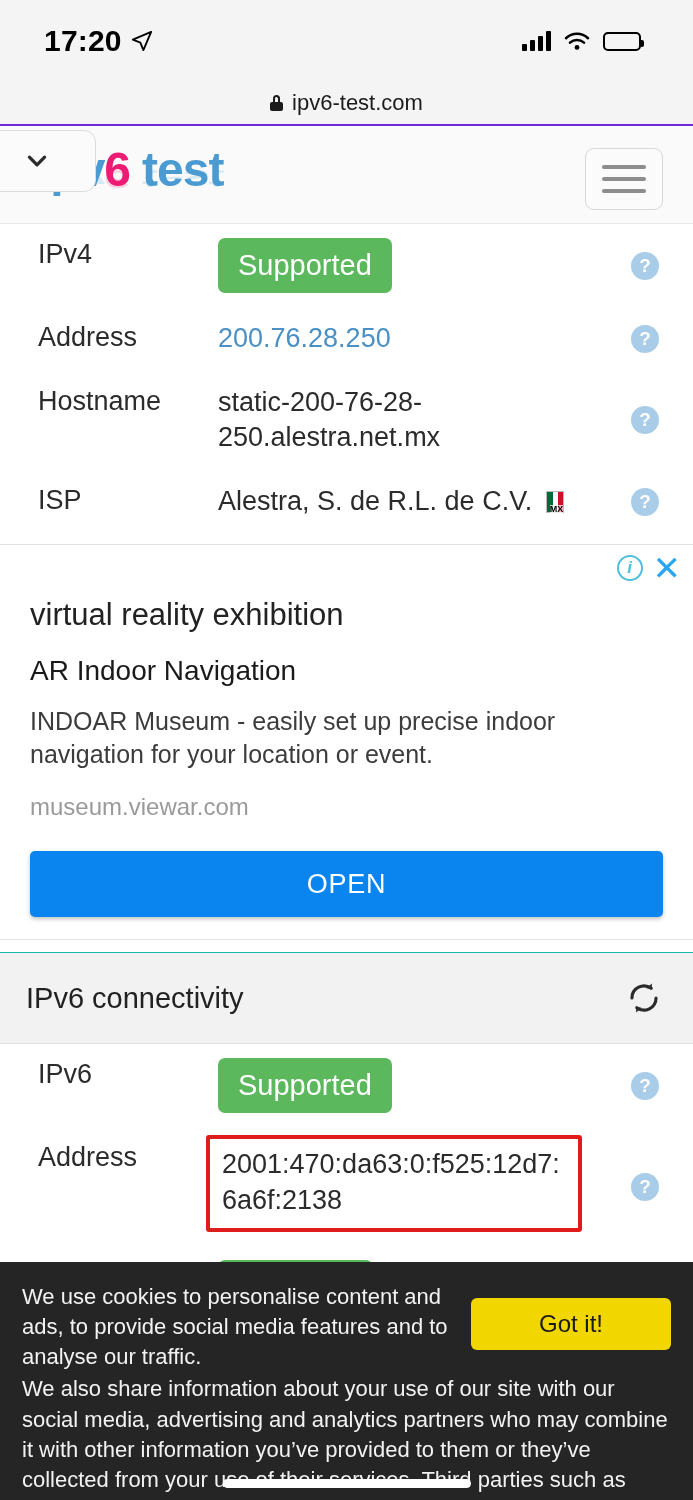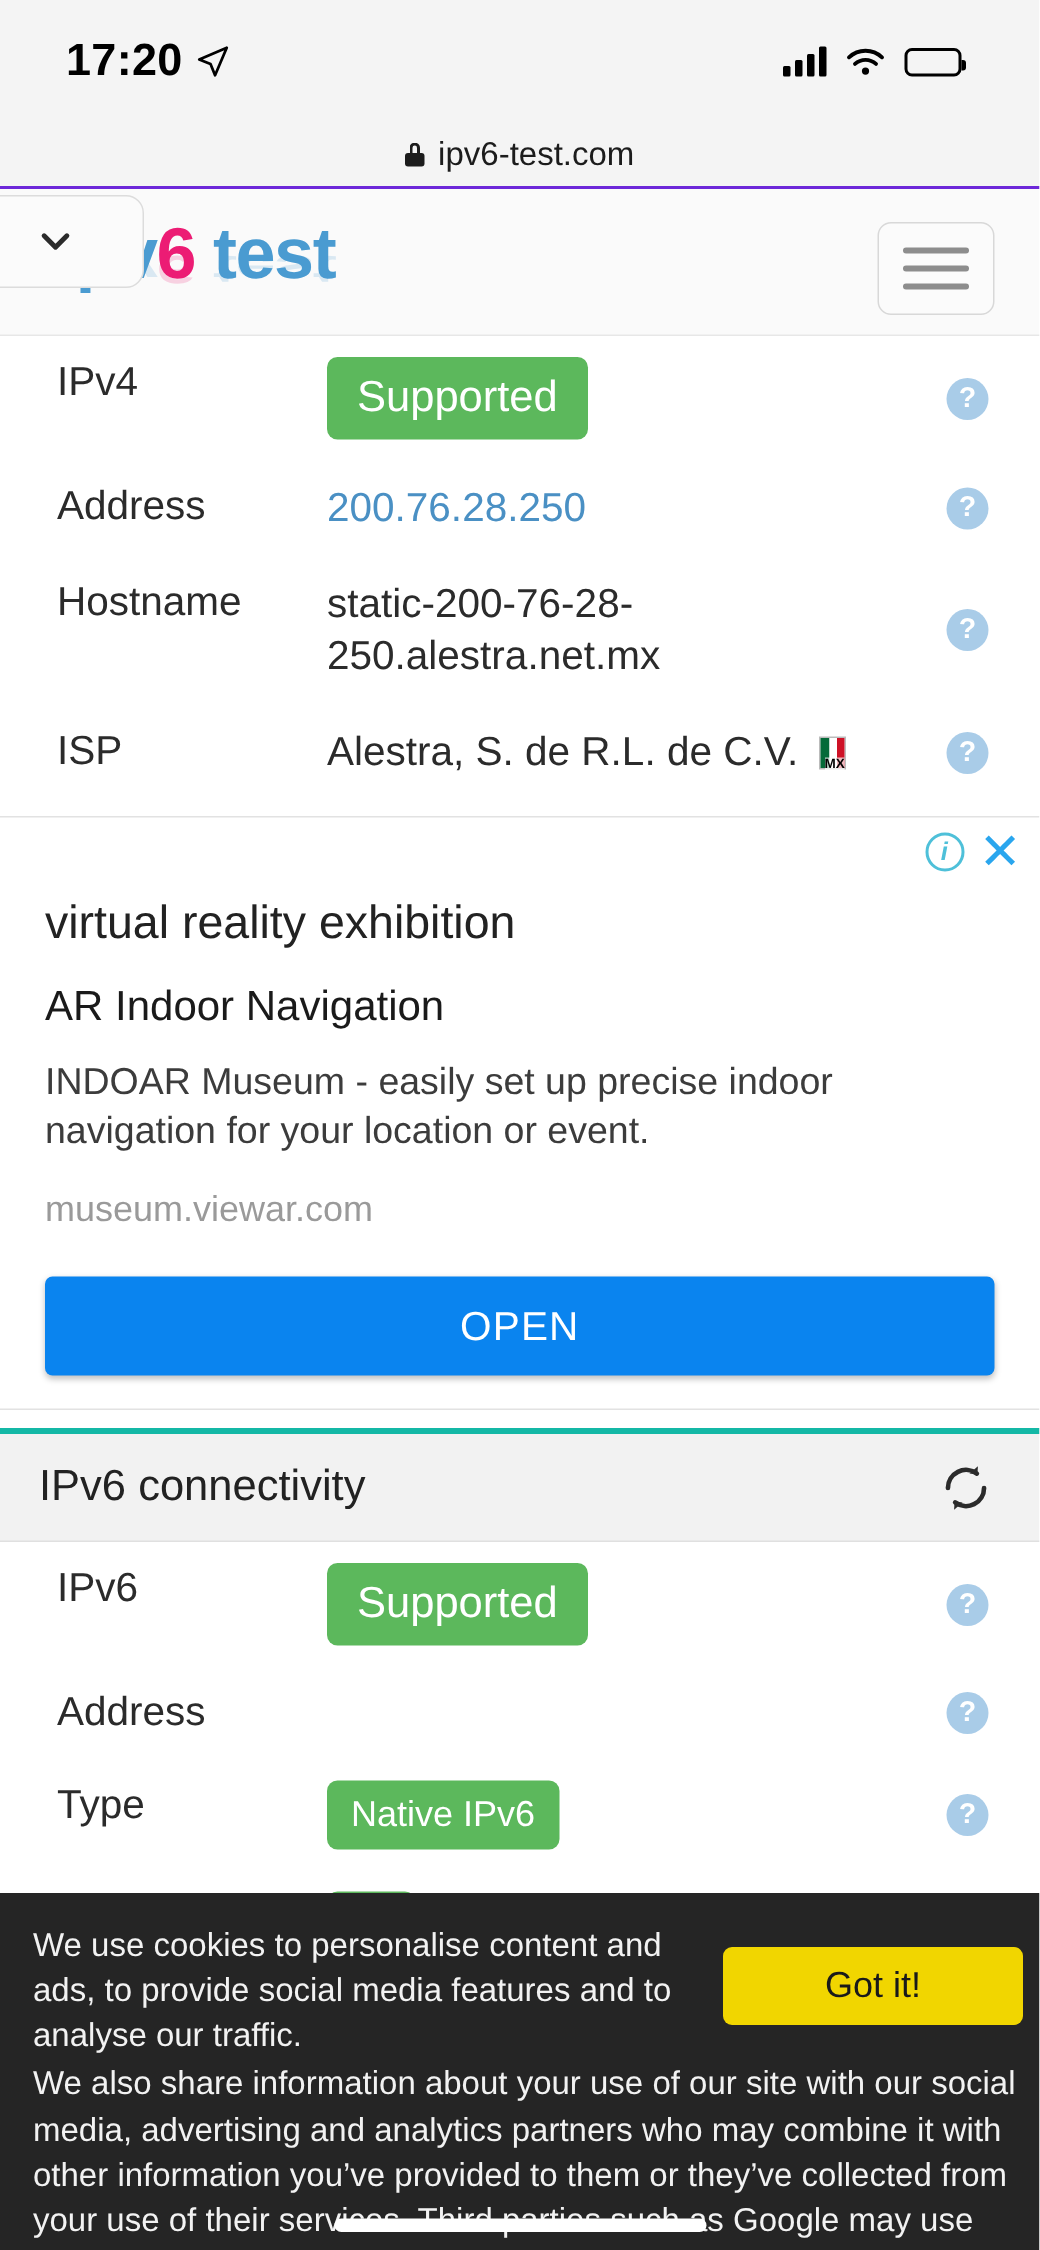--- a/index.html
+++ b/index.html
@@ -111,31 +111,31 @@
   .ad-desc { margin-top:18px; font-size:25px; color:#3c3c3c; line-height:1.33; }
   .ad-url { margin-top:22px; font-size:24px; color:#9a9a9a; }
   .ad-open {
     margin-top:30px; height:66px; background:#0a84ef; color:#fff;
     border-radius:5px; display:flex; align-items:center; justify-content:center;
     font-size:27px; letter-spacing:0.8px; box-shadow:0 2px 4px rgba(0,0,0,.25);
   }
 
   
   .section-head {
-    background:#f2f2f2; border-top:4px solid #14b8a6; border-bottom:1px solid #e0e0e0;
-    height:76px; display:flex; align-items:center; justify-content:space-between;
+    background:#f2f2f2; border-top:1px solid #14b8a6; border-bottom:1px solid #e0e0e0;
+    height:92px; display:flex; align-items:center; justify-content:space-between;
     padding:0 32px 0 26px; margin-top:12px;
   }
   .section-head .title { font-size:29px; color:#222; }
   .refresh-icon { width:34px; height:34px; }
 
   
   .cookie {
     position:absolute; left:0; bottom:0; width:693px; height:238px;
-    background:#252525; color:#f2f2f2; padding:20px 11px 0 22px;
+    background:#252525; color:#f2f2f2; padding:20px 22px 0 22px;
   }
   .cookie-top { display:flex; align-items:flex-start; gap:16px; }
   .cookie-txt { font-size:22px; line-height:1.37; flex:1; }
   .gotit {
     flex:0 0 auto; width:200px; height:52px; background:#f1d600; color:#1a1a1a;
     border-radius:6px; display:flex; align-items:center; justify-content:center;
     font-size:24px; margin-top:16px;
   }
   .cookie-rest { font-size:22px; line-height:1.37; margin-top:2px; }
   .home-indicator {
@@ -256,20 +256,25 @@
     <div class="row">
       <div class="label">IPv6</div>
       <div class="value">
         <span class="badge lg">Supported</span>
       </div>
       <span class="help-icon">?</span>
     </div>
 
     <div class="row">
       <div class="label">Address</div>
+      <div class="value">
+        <span class="highlight-box">
+          <span class="link" style="display:block;max-width:346px;word-break:break-all;">2001:470:da63:0:f525:12d7:6a6f:2138</span>
+        </span>
+      </div>
       <span class="help-icon">?</span>
     </div>
 
     <div class="row">
       <div class="label">Type</div>
       <div class="value">
         <span class="badge md">Native IPv6</span>
       </div>
       <span class="help-icon">?</span>
     </div>

